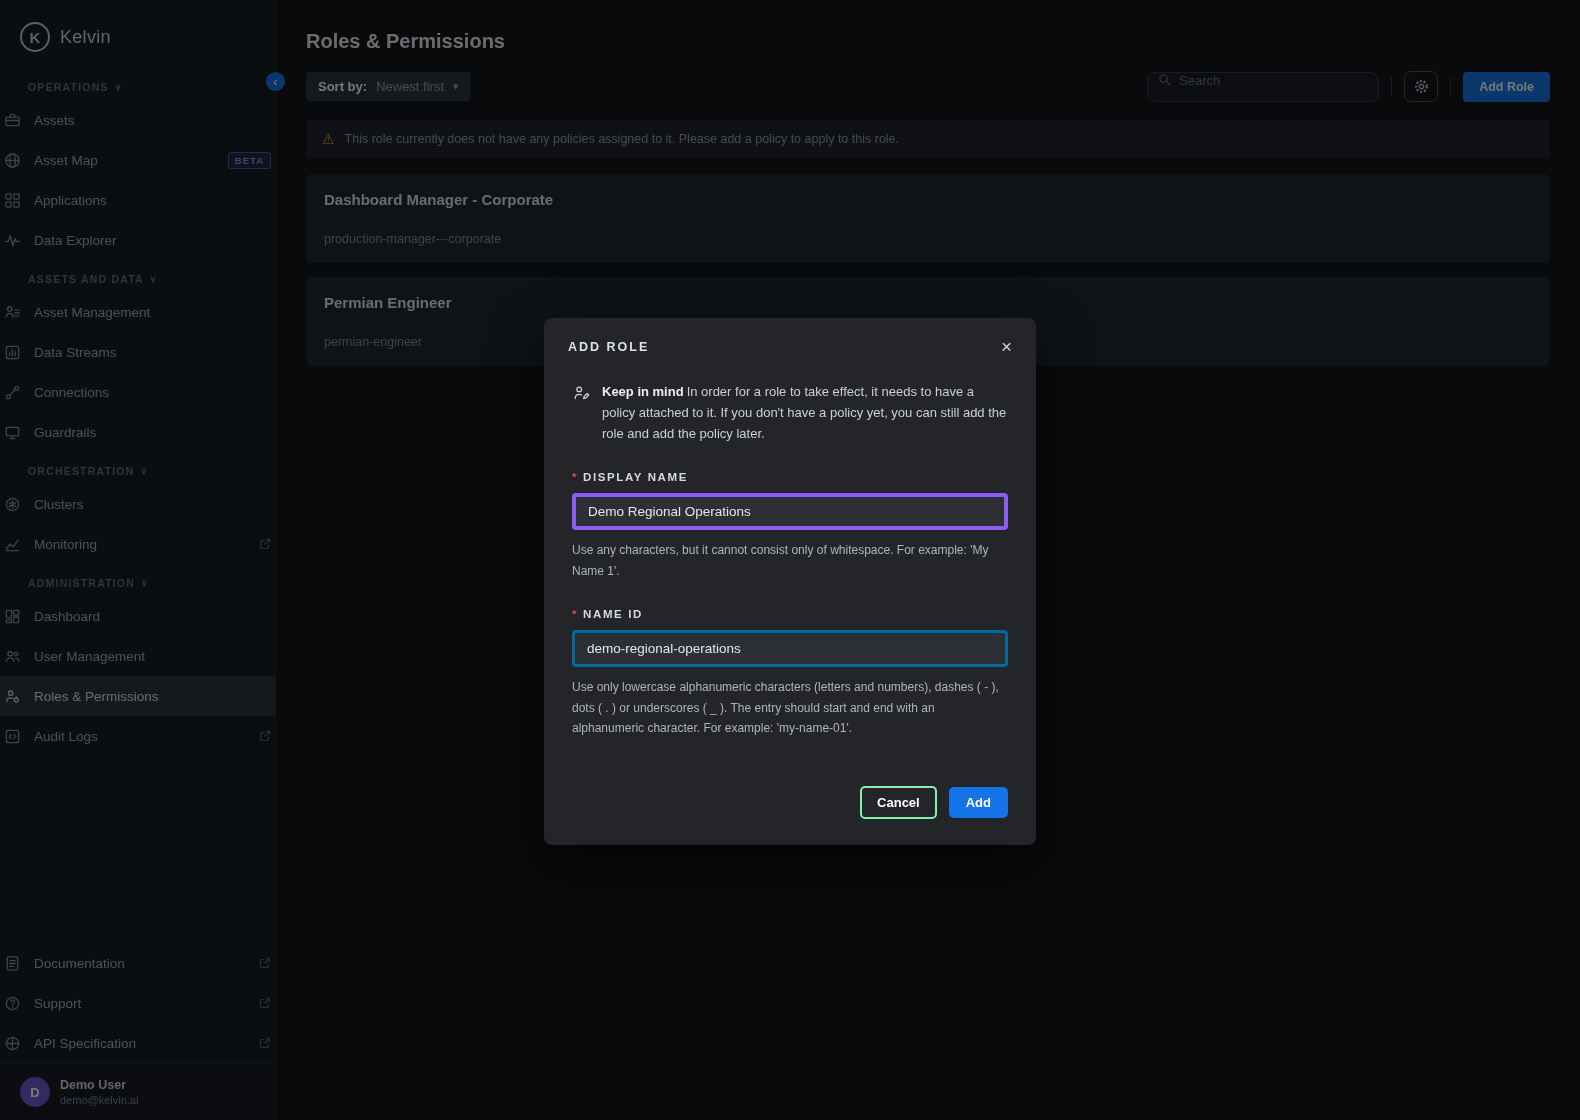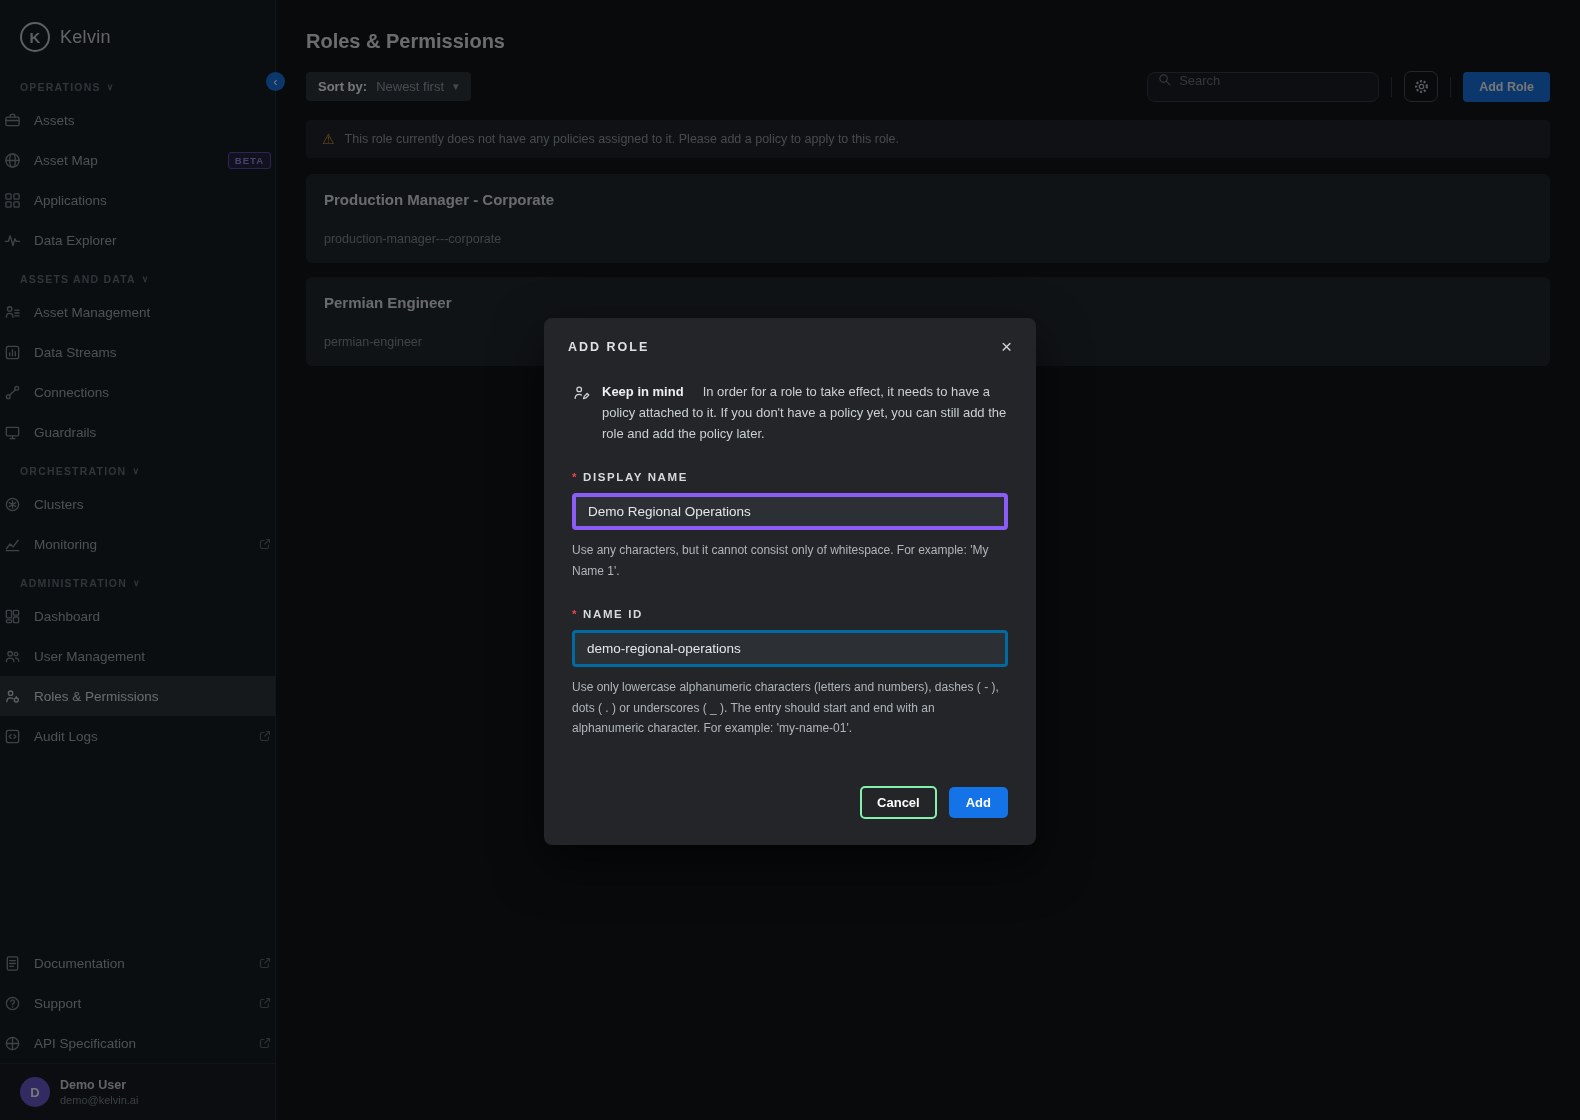--- a/index.html
+++ b/index.html
@@ -6,21 +6,21 @@
   body{background:#08090b;font-family:"Liberation Sans",sans-serif;-webkit-font-smoothing:antialiased}
   .stage{position:relative;width:1580px;height:1120px;background:#0e1013;overflow:hidden}
 
   
   .sidebar{position:absolute;top:0;bottom:0;left:0;width:276px;background:#16191d;border-right:1px solid #24282d;display:flex;flex-direction:column;z-index:10}
   .brand{display:flex;align-items:center;gap:10px;padding:22px 20px 16px}
   .logo-circle{width:30px;height:30px;border:2px solid #c9cdd2;border-radius:50%;display:flex;align-items:center;justify-content:center;color:#c9cdd2;font-weight:700;font-size:15px}
   .brand-name{color:#d4d7db;font-size:18px;letter-spacing:.3px}
   .collapse-btn{position:absolute;top:72px;left:266px;width:19px;height:19px;border-radius:50%;background:#1473e6;color:#fff;display:flex;align-items:center;justify-content:center;font-size:13px;line-height:1;z-index:30;cursor:pointer}
   .nav{flex:1;overflow:hidden}
-  .section-label{display:flex;align-items:center;gap:6px;padding:13px 20px 7px;font-size:10.5px;font-weight:700;letter-spacing:1.2px;color:#686e76}
+  .section-label{display:flex;align-items:center;gap:6px;padding:13px 28px 7px;font-size:10.5px;font-weight:700;letter-spacing:1.2px;color:#686e76}
   .section-chevron{font-size:9px;color:#686e76}
   .nav-item{display:flex;align-items:center;gap:13px;height:40px;padding:0 4px;color:#a6acb3;font-size:13.5px;cursor:pointer}
   .nav-icon{display:flex;color:#878d94}
   .nav-icon svg{width:17px;height:17px;display:block}
   .nav-item.active{background:#2c3137;color:#e2e5e8}
   .nav-item.active .nav-icon{color:#ced2d6}
   .badge-beta{margin-left:auto;font-size:9.5px;font-weight:700;letter-spacing:1px;color:#9c8df5;border:1px solid #5b4bbf;background:rgba(91,75,191,.18);border-radius:3px;padding:2px 6px}
   .ext-icon{margin-left:auto;color:#5f656d;display:flex}
   .ext-icon svg{width:12px;height:12px;display:block}
   .sidebar-footer{margin-top:auto}
@@ -55,21 +55,21 @@
   
   .overlay{position:absolute;inset:0;background:rgba(4,5,7,.55);z-index:40}
   .modal{position:absolute;z-index:50;top:318px;left:50%;transform:translateX(-50%);width:492px;background:#232528;border-radius:8px;box-shadow:0 18px 50px rgba(0,0,0,.6)}
   .modal-header{display:flex;align-items:center;justify-content:space-between;padding:19px 24px 8px}
   .modal-title{color:#dfe2e5;font-size:12.5px;font-weight:700;letter-spacing:2px}
   .modal-close{color:#cfd3d7;font-size:19px;line-height:1;cursor:pointer}
   .modal-body{padding:10px 28px 0}
   .note{display:flex;gap:12px;color:#ccd0d4;font-size:13px;line-height:1.6;margin-top:8px}
   .note-icon{color:#cfd3d7;flex:0 0 auto;margin-top:2px}
   .note-icon svg{width:18px;height:18px}
-  .note-bold{font-weight:700;color:#eceef0;margin-right:19px}
+  .note-bold{font-weight:700;color:#eceef0;margin-right:3px}
   .field-label{display:flex;gap:5px;margin-top:27px;font-size:11.5px;font-weight:700;letter-spacing:1.6px;color:#d6d9dd}
   .req{color:#e5484d}
   .text-input{width:100%;margin-top:10px;height:37px;background:#2c2f34;border:3px solid #0369a1;border-radius:4px;padding:0 12px;color:#e4e6e9;font-size:13.5px;font-family:inherit;outline:none}
   .text-input.focused{border:4px solid #8b5cf6}
   .field-help{margin-top:10px;color:#b0b5bb;font-size:12px;line-height:1.7}
   .modal-footer{display:flex;justify-content:flex-end;align-items:center;gap:12px;padding:48px 28px 26px}
   .btn-cancel{background:transparent;border:2px solid #86efac;color:#fff;font-weight:700;font-size:13px;border-radius:5px;padding:7px 15px;cursor:pointer;font-family:inherit}
   .btn-add{background:#1473e6;border:0;color:#fff;font-weight:700;font-size:13px;border-radius:5px;padding:8px 17px;cursor:pointer;font-family:inherit}
 </style>
 </head>
@@ -348,21 +348,21 @@
       <div class="v-divider"></div>
       <button class="add-role-btn">Add Role</button>
     </div>
 
     <div class="warning-banner">
       <span class="warning-icon">⚠</span>
       <span>This role currently does not have any policies assigned to it. Please add a policy to apply to this role.</span>
     </div>
 
     <div class="role-card">
-      <div class="role-name">Production Manager - Corporate</div>
+      <div class="role-name">Dashboard Manager - Corporate</div>
       <div class="role-slug">production-manager---corporate</div>
     </div>
     <div class="role-card">
       <div class="role-name">Permian Engineer</div>
       <div class="role-slug">permian-engineer</div>
     </div>
   </div>
 
   <div class="overlay"></div>
 

